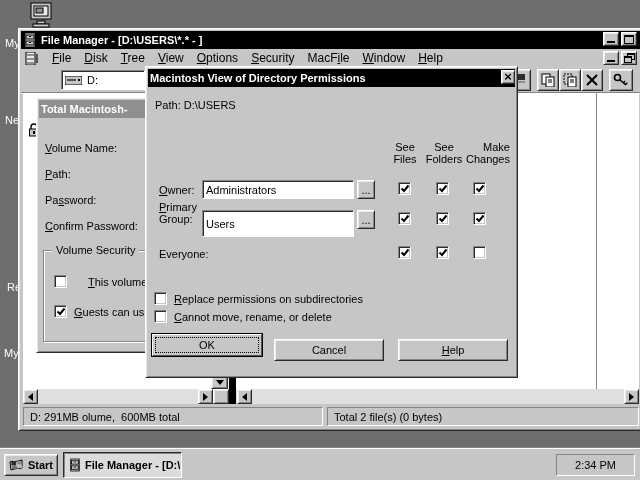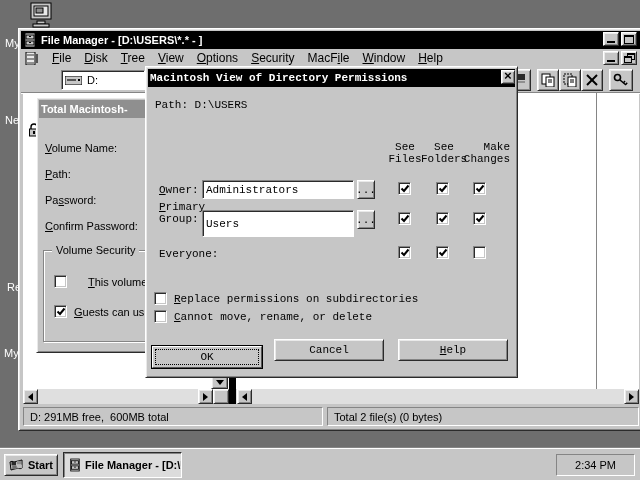--- a/index.html
+++ b/index.html
@@ -227,21 +227,21 @@
     <div class="abs" style="left:213px;top:296px;width:403px;height:15px;background:#dfdfdf;">
       <div class="raised btn arr abs" style="left:1px;top:0;">
           <span class="tri-left"></span>
         </div>
       <div class="raised btn arr abs" style="left:388px;top:0;">
           <span class="tri-right"></span>
         </div>
     </div>
   </div>
 
-  <div class="panel-sunken statusbar-panel abs pre" style="left:4px;top:378px;width:300px;height:19px;">D: 291MB free,  600MB total</div>
+  <div class="panel-sunken statusbar-panel abs pre" style="left:4px;top:378px;width:300px;height:19px;">D: 291MB olume,  600MB total</div>
   <div class="panel-sunken statusbar-panel abs" style="left:308px;top:378px;width:312px;height:19px;">Total 2 file(s) (0 bytes)</div>
 </div>
 
 <div class="abs raised" style="left:36px;top:97px;width:240px;height:256px;background:#c6c6c6;">
   <div class="titlebar inactive">
     <span class="title-text">Total Macintosh-</span>
   </div>
   <div class="abs nowrap" style="left:8px;top:44px;"><span class="ul">V</span>olume Name:</div>
   <div class="abs nowrap" style="left:8px;top:70px;"><span class="ul">P</span>ath:</div>
   <div class="abs nowrap" style="left:8px;top:96px;">Pa<span class="ul">s</span>sword:</div>
@@ -255,21 +255,21 @@
     <span class="abs nowrap" style="left:44px;top:25px;"><span class="ul">T</span>his volume is</span>
     <span class="cb abs on" style="left:10px;top:54px;">
       <svg width="10" height="10" viewBox="0 0 10 10">
           <path d="M1.5 4.5 L4 7 L8.5 1.5" stroke="#000" stroke-width="2" fill="none"></path>
         </svg>
     </span>
     <span class="abs nowrap" style="left:30px;top:55px;"><span class="ul">G</span>uests can us</span>
   </div>
 </div>
 
-<div class="abs raised" style="left:145px;top:66px;width:373px;height:312px;background:#c6c6c6;font-family:Liberation Mono, monospace;">
+<div class="abs raised" style="left:145px;top:66px;width:373px;height:312px;background:#c6c6c6;">
   <div class="titlebar">
     <span class="title-text">Macintosh View of Directory Permissions</span>
     <span class="tbtn raised btn" style="position:absolute;left:353px;top:1px;width:14px;height:14px;font-weight:bold;color:#000;font-size:13px;line-height:10px;">×</span>
   </div>
 
   <div class="abs nowrap" style="left:9px;top:32px;">Path: D:\USERS</div>
 
 
   <div class="abs preline" style="left:239px;top:74px;width:40px;text-align:center;">See
 Files</div>
@@ -332,21 +332,21 @@
         <path d="M1.5 4.5 L4 7 L8.5 1.5" stroke="#000" stroke-width="2" fill="none"></path>
       </svg>
     </span>
   <span class="cb abs" style="left:327px;top:179px;"></span>
 
   <span class="cb abs" style="left:8px;top:225px;"></span>
   <span class="abs nowrap" style="left:28px;top:226px;"><span class="ul">R</span>eplace permissions on subdirectories</span>
   <span class="cb abs" style="left:8px;top:243px;"></span>
   <span class="abs nowrap" style="left:28px;top:244px;"><span class="ul">C</span>annot move, rename, or delete</span>
 
-  <div class="defbtn abs" style="left:5px;top:278px;width:112px;height:24px;text-align:center;">
+  <div class="defbtn abs" style="left:5px;top:266px;width:112px;height:24px;text-align:center;">
     <div class="inner">
         <span>OK</span>
       </div>
   </div>
   <div class="raised btn abs" style="left:128px;top:272px;width:110px;height:22px;">
     <span>Cancel</span>
   </div>
   <div class="raised btn abs" style="left:252px;top:272px;width:110px;height:22px;">
     <span><span class="ul">H</span>elp</span>
   </div>

